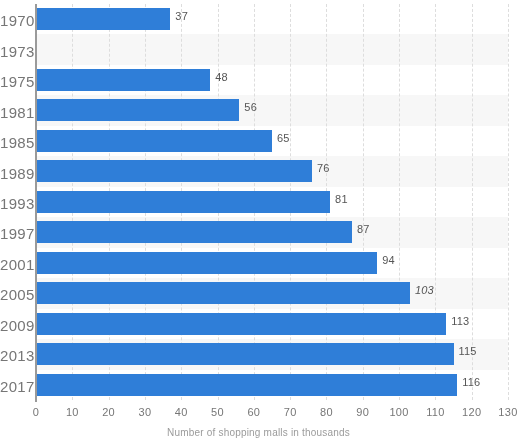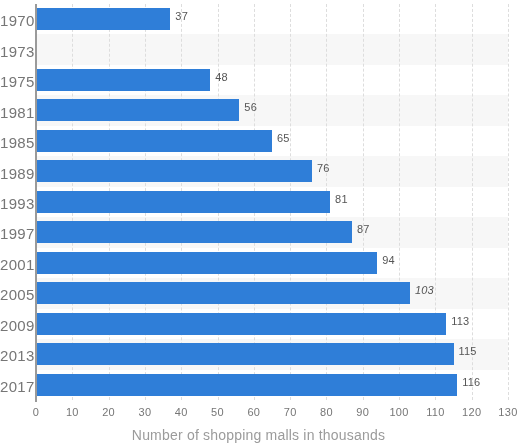--- a/index.html
+++ b/index.html
@@ -123,21 +123,21 @@
     color: #767676;
     white-space: nowrap;
     letter-spacing: 0.3px;
   }
   .axis-title {
     position: absolute;
     top: 427px;
     left: 0;
     width: 517px;
     text-align: center;
-    font-size: 14px;
+    font-size: 10px;
     color: #9b9b9b;
     letter-spacing: 0.2px;
   }
 </style>
 </head>
 <body>
 
 <div id="chart-root">
 
   <div class="plot-area">

